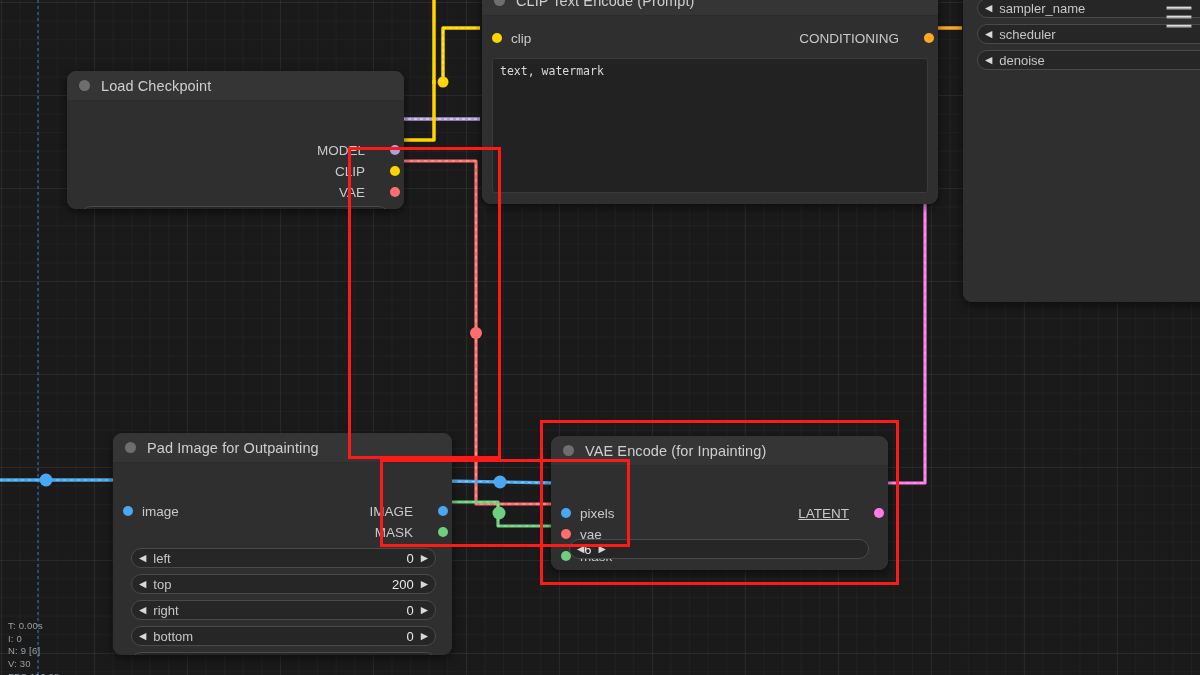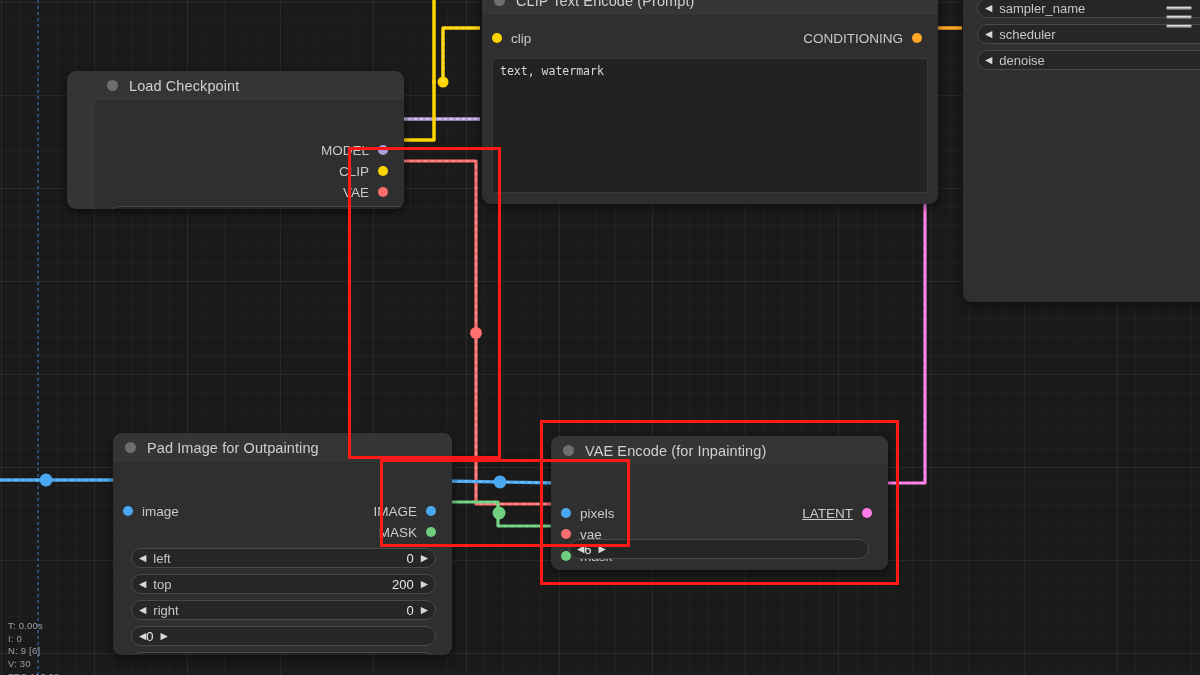--- a/index.html
+++ b/index.html
@@ -66,21 +66,21 @@
   
   .slot {
     position: absolute;
     display: flex; align-items: center;
     height: 18px;
     font-size: 13.5px;
     color: #c9c9c9;
     white-space: nowrap;
   }
   .slot.in { left: 10px; }
-  .slot.out { right: 16px; flex-direction: row-reverse; }
+  .slot.out { right: 4px; flex-direction: row-reverse; gap: 16px; }
   .slot-dot {
     width: 10px; height: 10px; border-radius: 50%;
     flex: 0 0 auto;
   }
   .slot.in .slot-dot { margin-right: 9px; }
   .slot.out .slot-dot { margin-left: 9px; }
 
   
   .widget {
     position: absolute;
@@ -217,21 +217,21 @@
         <span class="arrow">◀</span>
         <span class="wname">scheduler</span>
       </div>
       <div class="widget" style="left:14px; top:120px; width:250px;">
         <span class="arrow">◀</span>
         <span class="wname">denoise</span>
       </div>
     </div>
   </div>
 
-  <div class="node" id="n-ckpt" style="left:67px; top:71px; width:337px; height:138px;padding-left:28px;">
+  <div class="node" id="n-ckpt" style="left:67px; top:71px; width:337px; height:138px;">
     <div class="node-title">
       <span class="node-dot"></span>
       <span>Load Checkpoint</span>
     </div>
     <div class="node-body">
       <div class="slot out" style="top:40px;">
         <span class="slot-dot" style="background:#b39ddb;"></span>
         <span>MODEL</span>
       </div>
       <div class="slot out" style="top:61px;">
@@ -283,20 +283,21 @@
         <span class="arrow">▶</span>
       </div>
       <div class="widget" style="left:18px; top:137px; width:305px;">
         <span class="arrow">◀</span>
         <span class="wname">right</span>
         <span class="wval">0</span>
         <span class="arrow">▶</span>
       </div>
       <div class="widget" style="left:18px; top:163px; width:305px;">
         <span class="arrow">◀</span>
+        <span class="wname">bottom</span>
         <span class="wval">0</span>
         <span class="arrow">▶</span>
       </div>
       <div class="widget" style="left:18px; top:189px; width:305px;">
 
         <span class="wname">feathering</span>
         <span class="wval">100</span>
 
       </div>
     </div>

